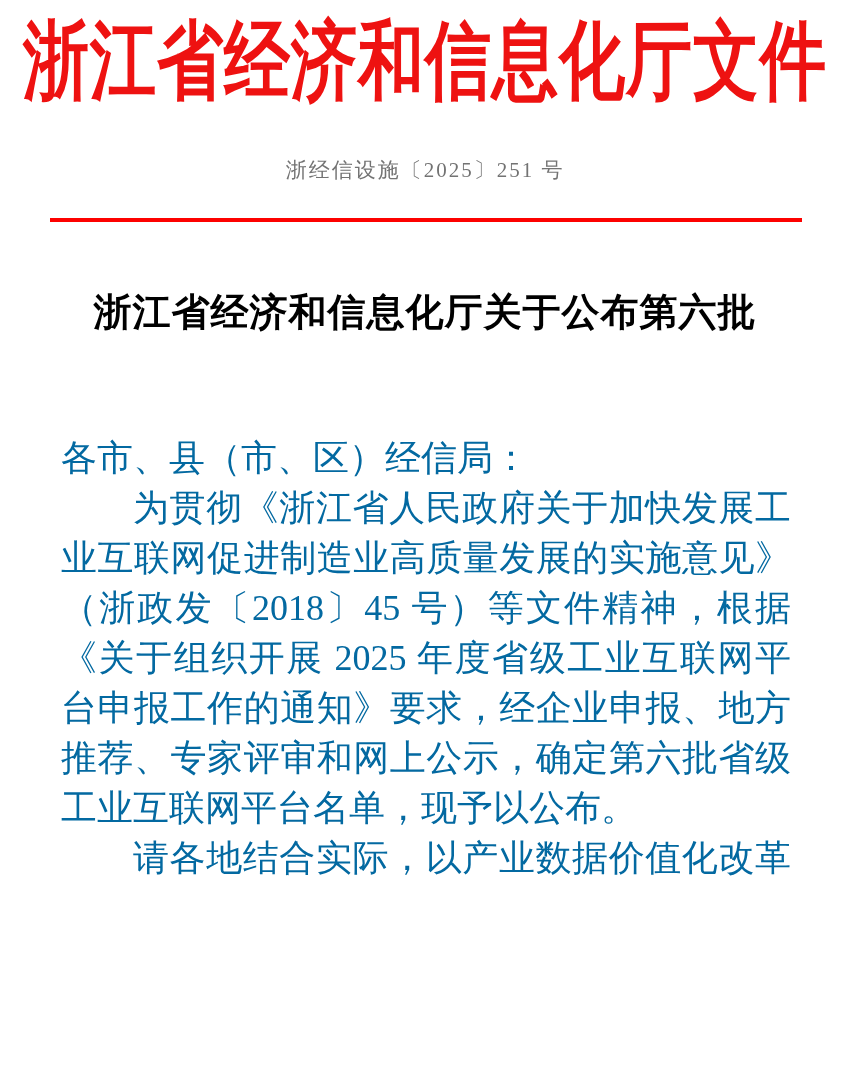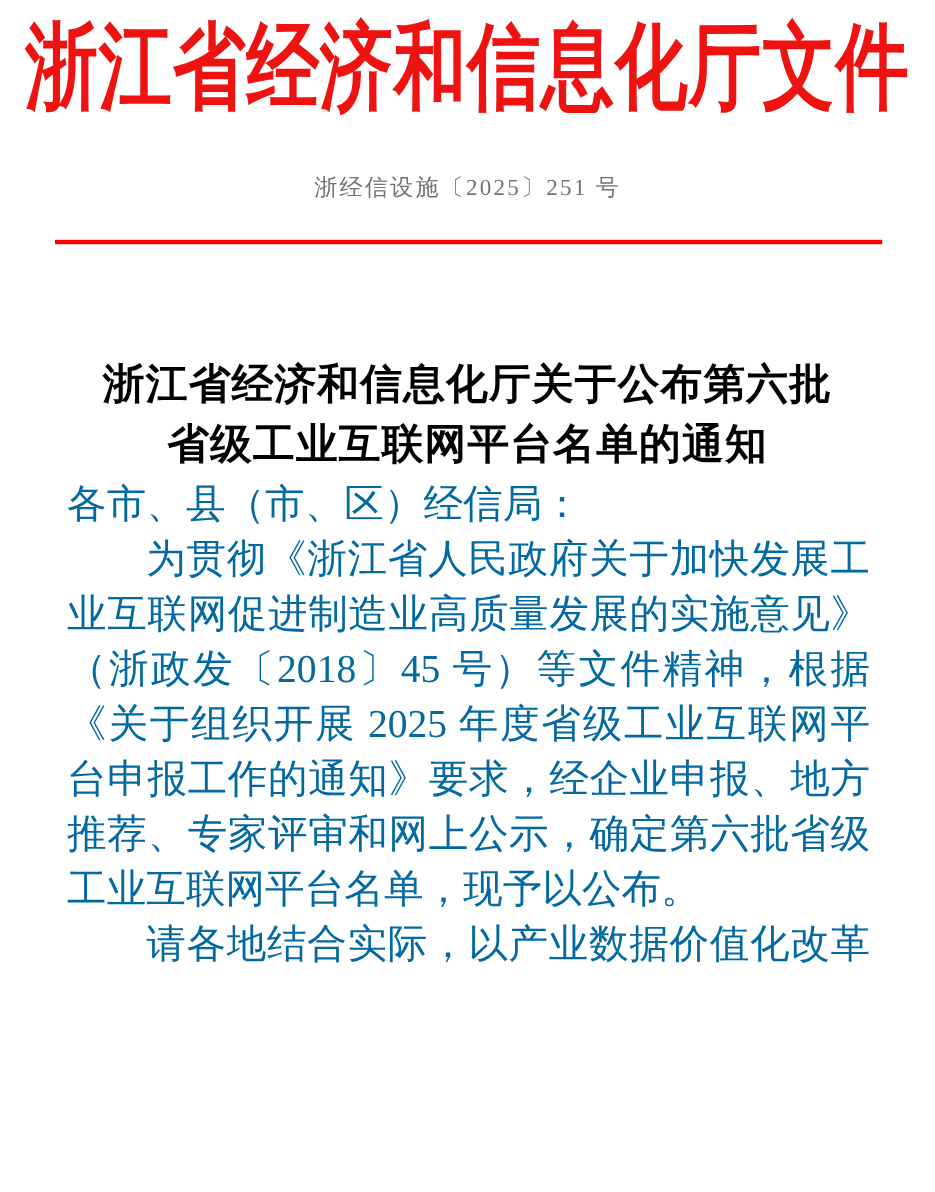--- a/index.html
+++ b/index.html
@@ -52,21 +52,20 @@
     position: absolute;
     top: 285px;
     left: 0;
     width: 100%;
     text-align: center;
     font-size: 38px;
     font-weight: bold;
     line-height: 54px;
     letter-spacing: 1px;
     color: #000000;
-    margin-top: 38px;
   }
   .body-text {
     position: absolute;
     top: 433px;
     left: 61px;
     width: 730px;
     font-size: 36px;
     line-height: 50px;
     text-align: justify;
     text-justify: inter-character;
@@ -94,21 +93,20 @@
 <div class="page">
 
   <div class="agency-header">浙江省经济和信息化厅文件</div>
 
   <div class="doc-number">浙经信设施〔2025〕251 号</div>
 
   <div class="red-divider"></div>
 
   <div class="doc-title">
     <div>浙江省经济和信息化厅关于公布第六批</div>
-    <div>省级工业互联网平台名单的通知</div>
   </div>
 
   <div class="body-text">
     <p class="salutation">各市、县（市、区）经信局：</p>
     <p class="para">为贯彻《浙江省人民政府关于加快发展工业互联网促进制造业高质量发展的实施意见》（浙政发〔2018〕45 号）等文件精神，根据《关于组织开展 2025 年度省级工业互联网平台申报工作的通知》要求，经企业申报、地方推荐、专家评审和网上公示，确定第六批省级工业互联网平台名单，现予以公布。</p>
     <p class="para">请各地结合实际，以产业数据价值化改革为契机，年度省级工业互联网平台申报工作的通知，加强对省级工业互联网平台的指导支持，积极打造多领域应用场景，放大工业互联网平台的枢纽作用，夯实新型工业化的战略性基础设施。</p>
   </div>
 
   <div class="page-number">— 1 —</div>
 

